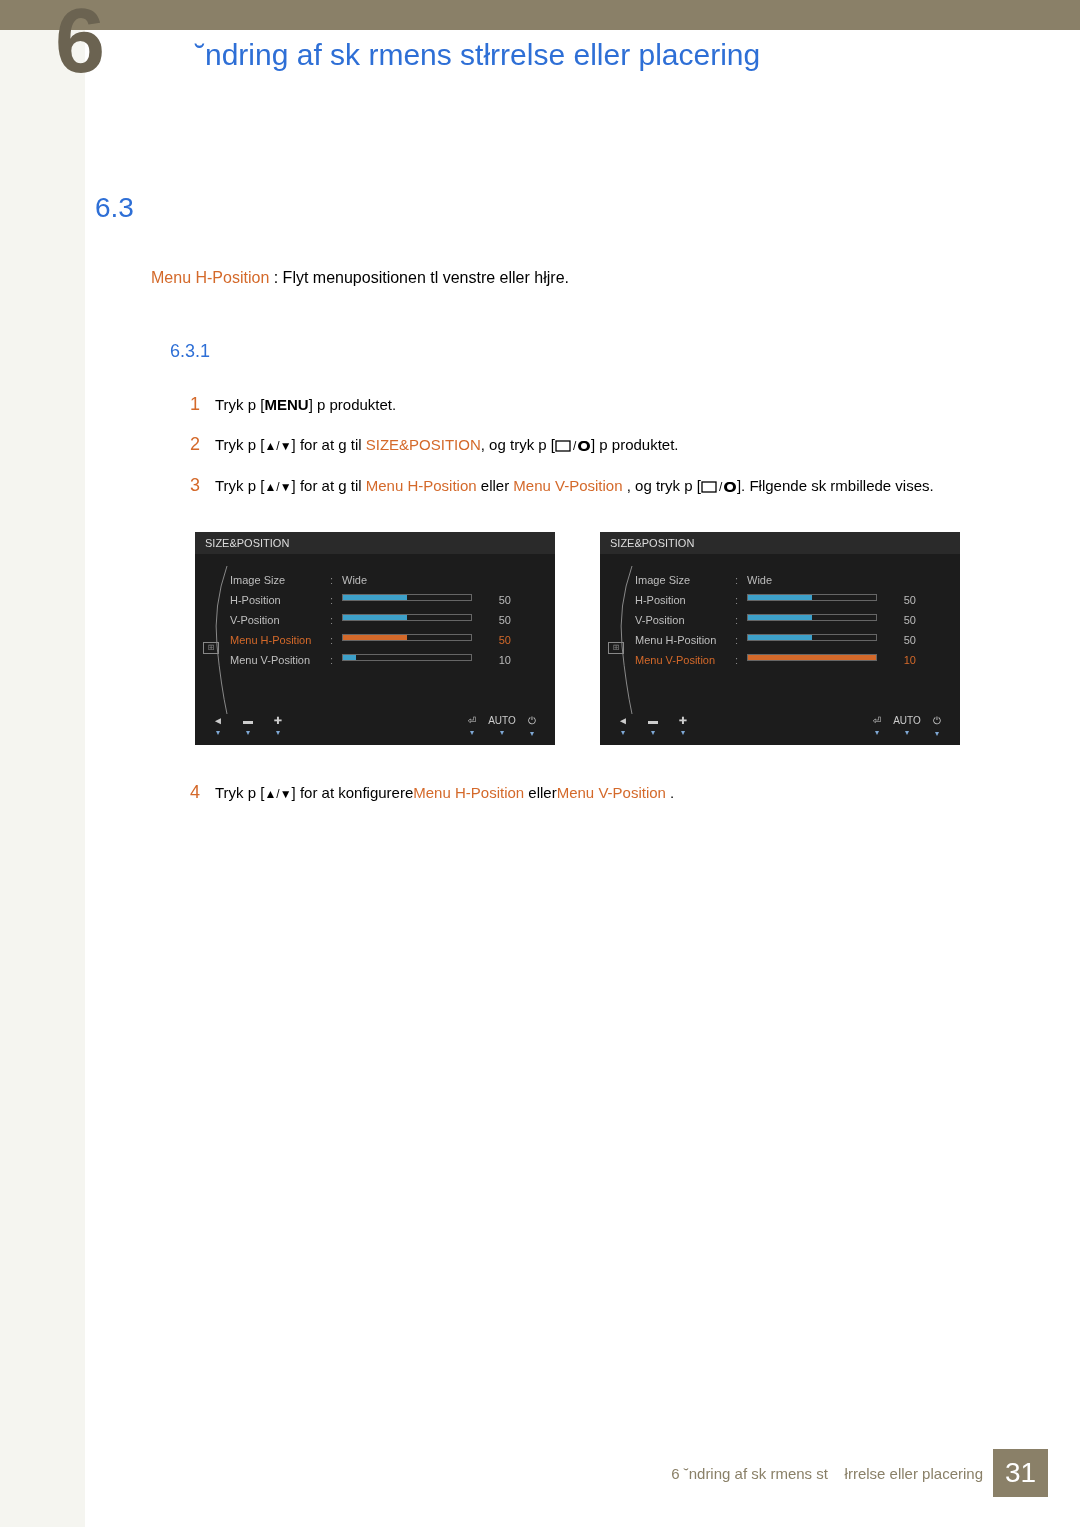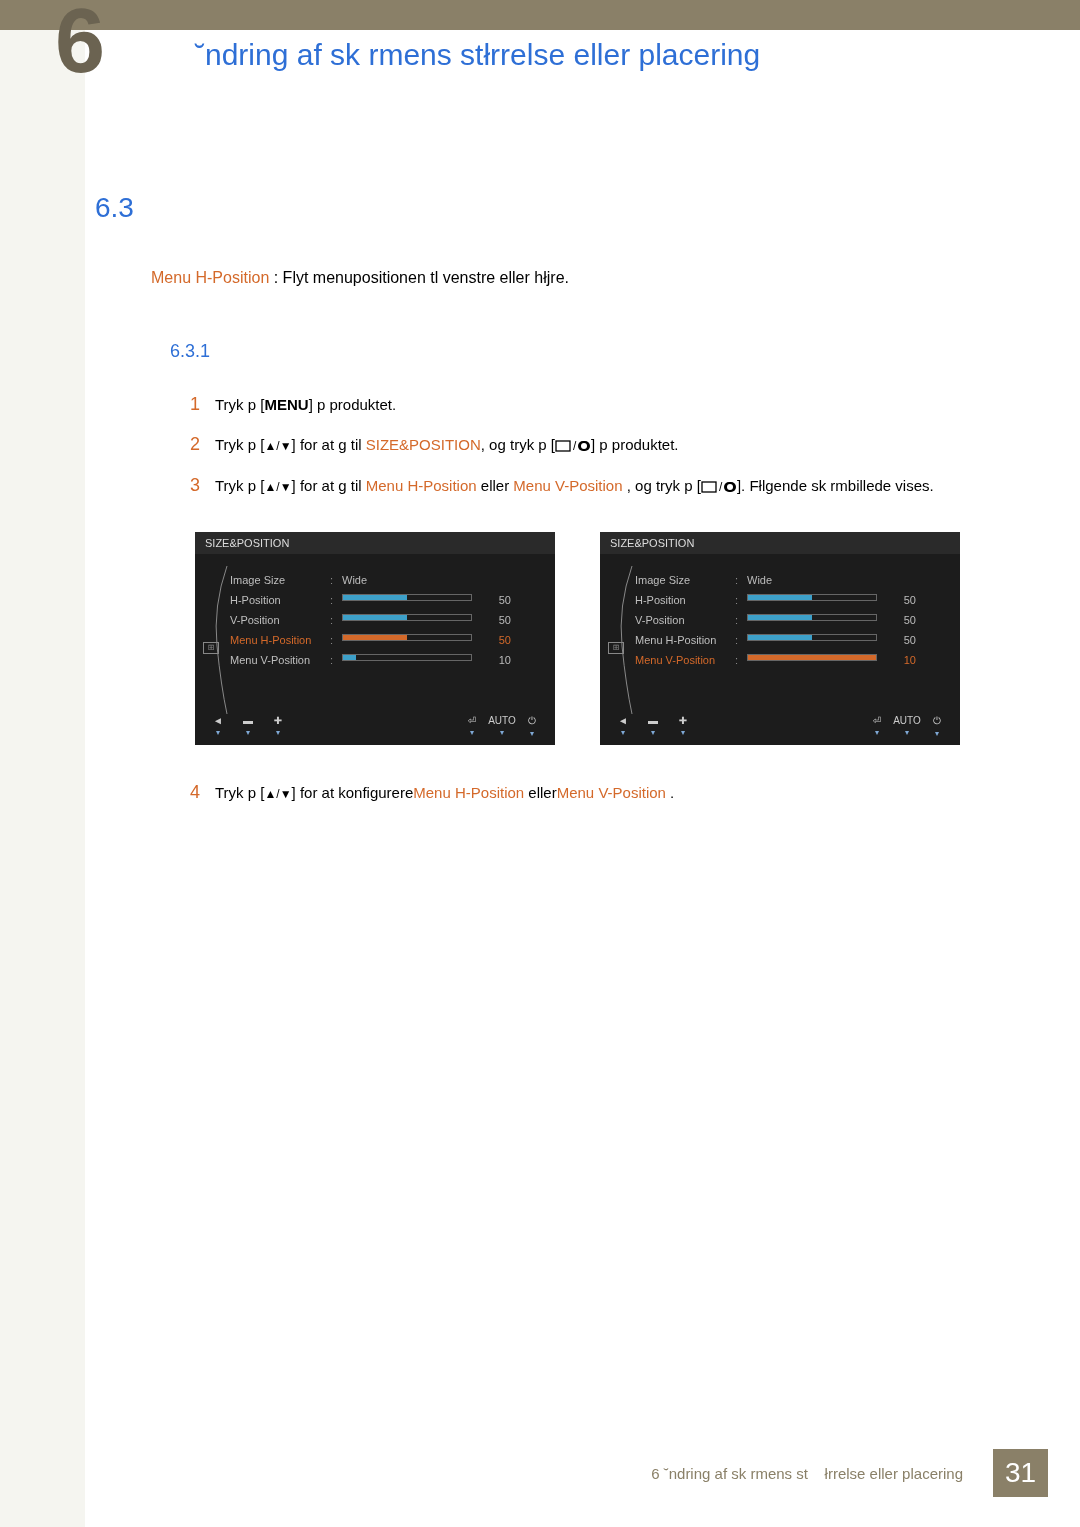--- a/index.html
+++ b/index.html
@@ -34,21 +34,21 @@
   .osd-val { color: #bbb; }
   .osd-slider { width: 130px; height: 7px; border: 1px solid #666; position: relative; margin-right: 15px; }
   .osd-fill { height: 100%; background: #3da0c9; }
   .osd-fill.hl { background: #d4692a; }
   .osd-num { width: 24px; text-align: right; color: #bbb; }
   .osd-num.hl { color: #d4692a; }
   .osd-footer { display: flex; justify-content: space-between; padding: 6px 8px 10px 8px; background: #1c1c1c; border-top: 0; }
   .osd-fbtn { width: 30px; height: 20px; display: flex; flex-direction: column; align-items: center; color: #999; font-size: 9px; }
   .osd-fbtn .top { font-size: 10px; color: #ccc; }
   .osd-fbtn .bot { font-size: 8px; color: #7fa8d4; margin-top: 2px; }
-  .footer { position: absolute; bottom: 30px; left: 0; right: 32px; display: flex; justify-content: flex-end; align-items: center; gap: 30px; }
+  .footer { position: absolute; bottom: 30px; left: 0; right: 32px; display: flex; justify-content: flex-end; align-items: center; gap: 10px; }
   .footer-text { color: #8a8068; font-size: 15px; }
   .page-num { width: 55px; height: 48px; background: #8a8068; color: #fff; font-size: 28px; display: flex; align-items: center; justify-content: center; }
   svg.curve { position: absolute; left: 18px; top: 12px; }
 </style>
 </head>
 <body>
 
 <div class="top-bar"></div>
 <div class="left-stripe"></div>
 <div class="chapter-badge">6</div>

